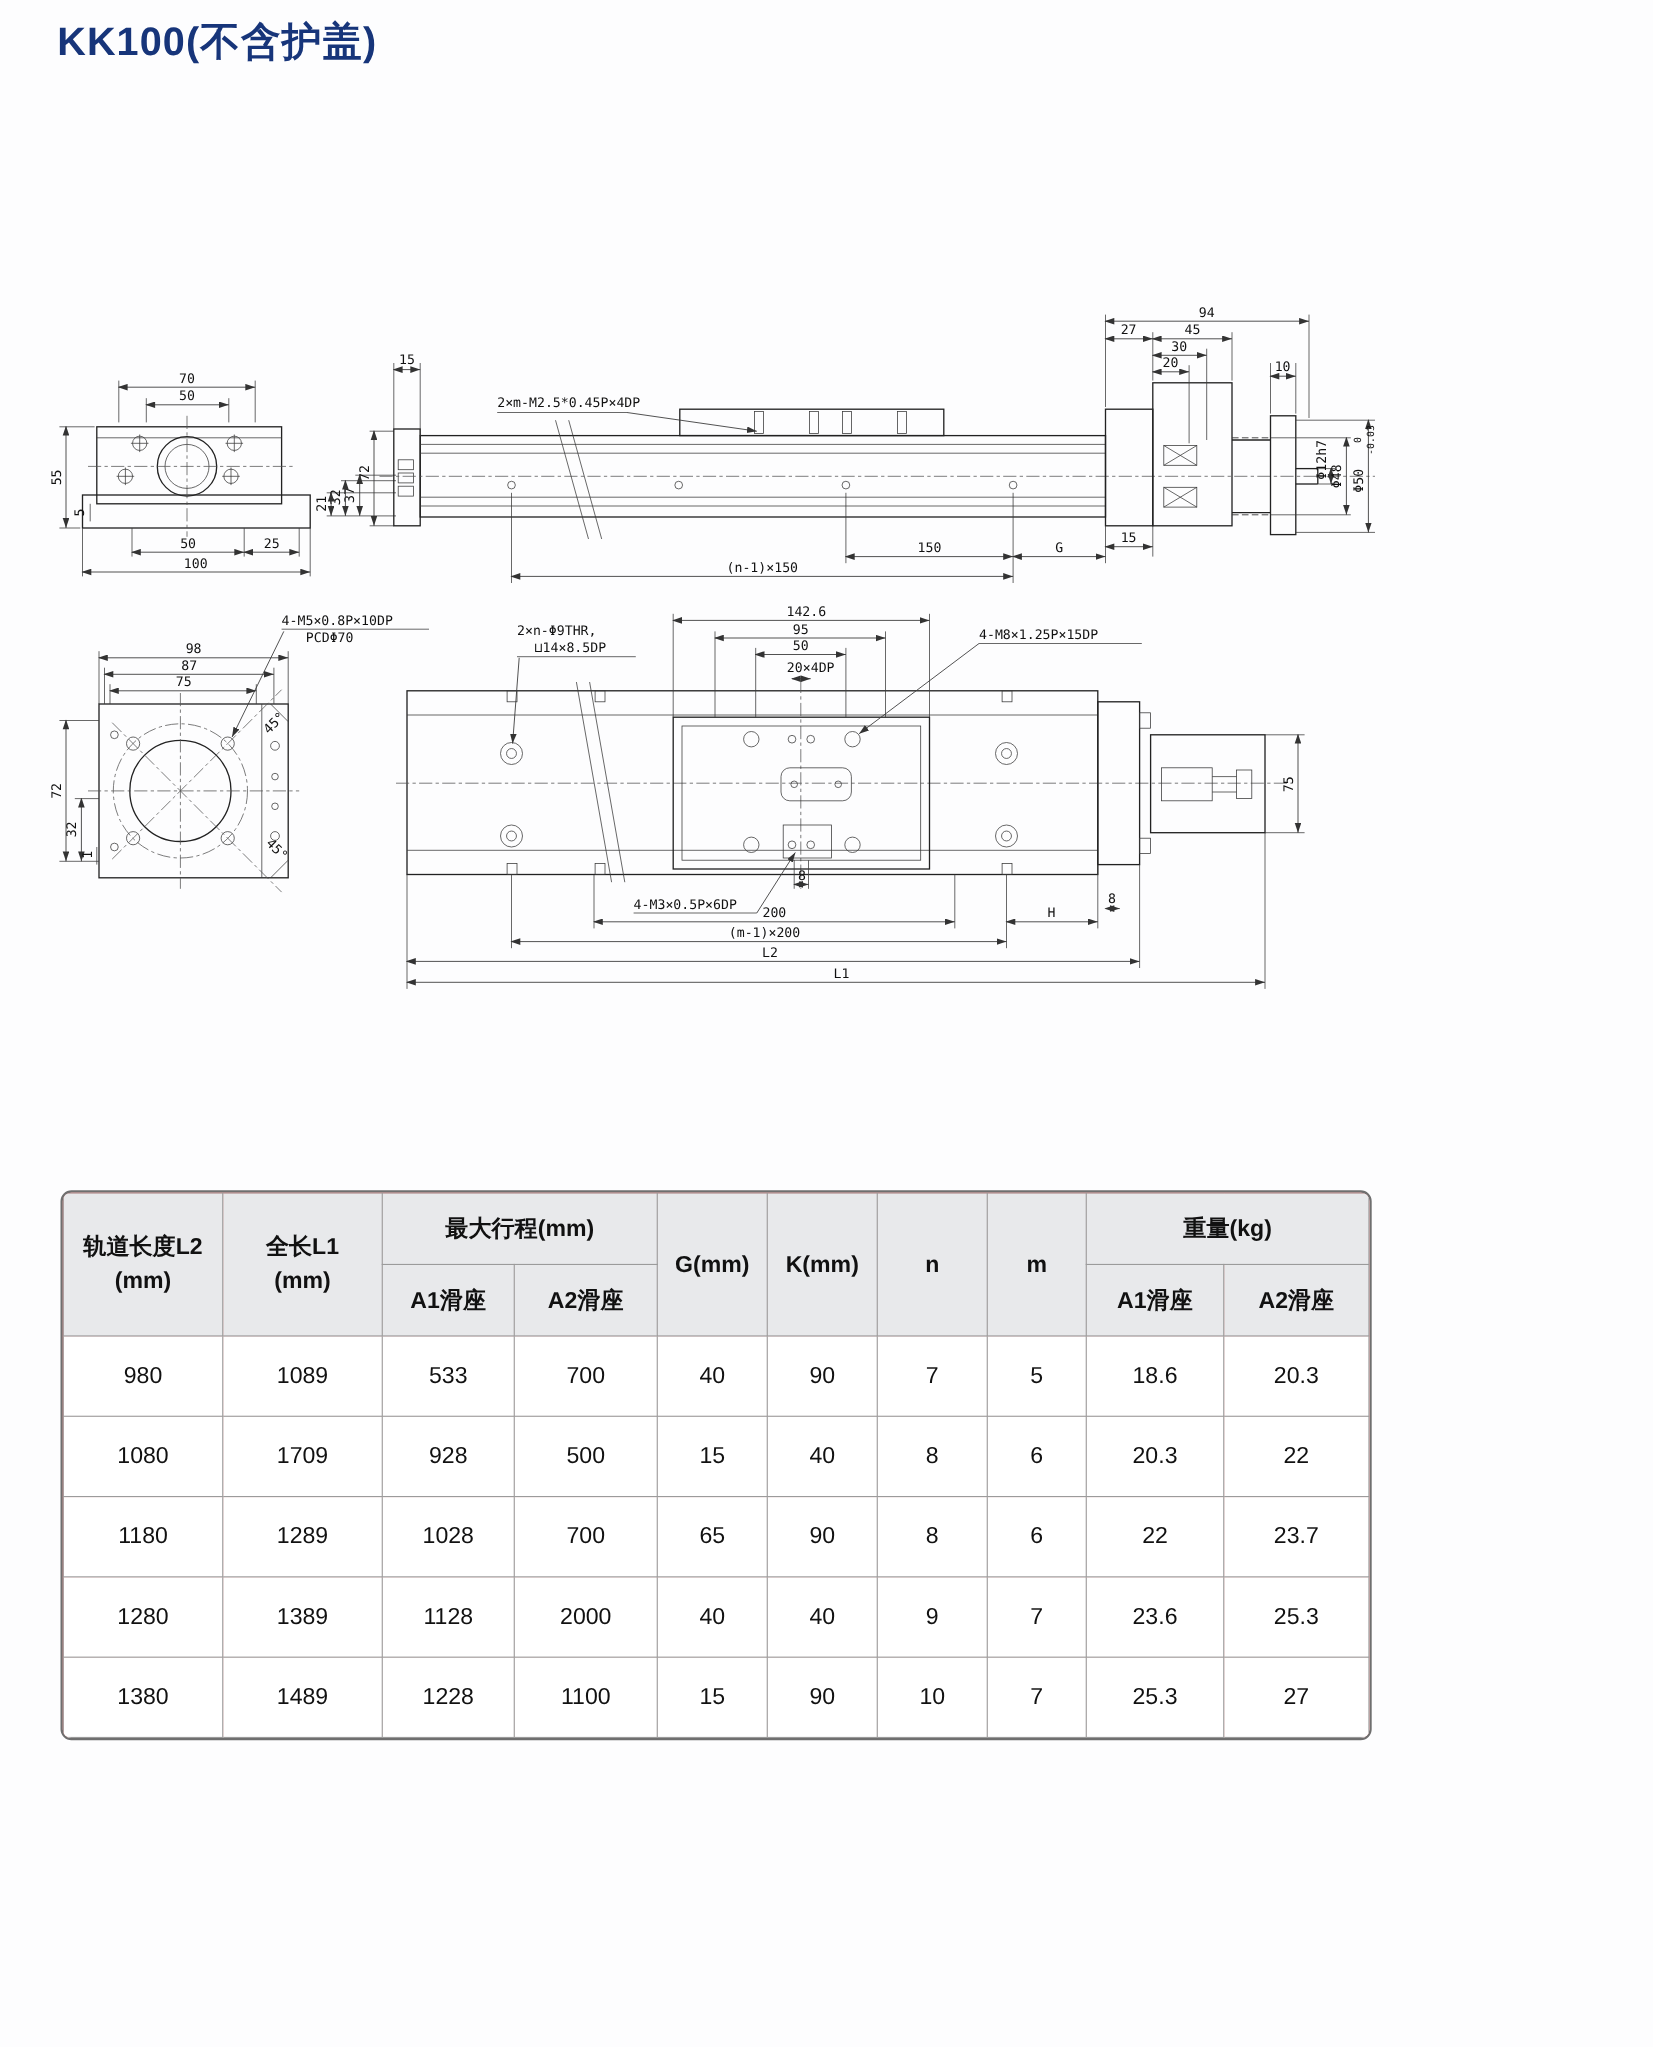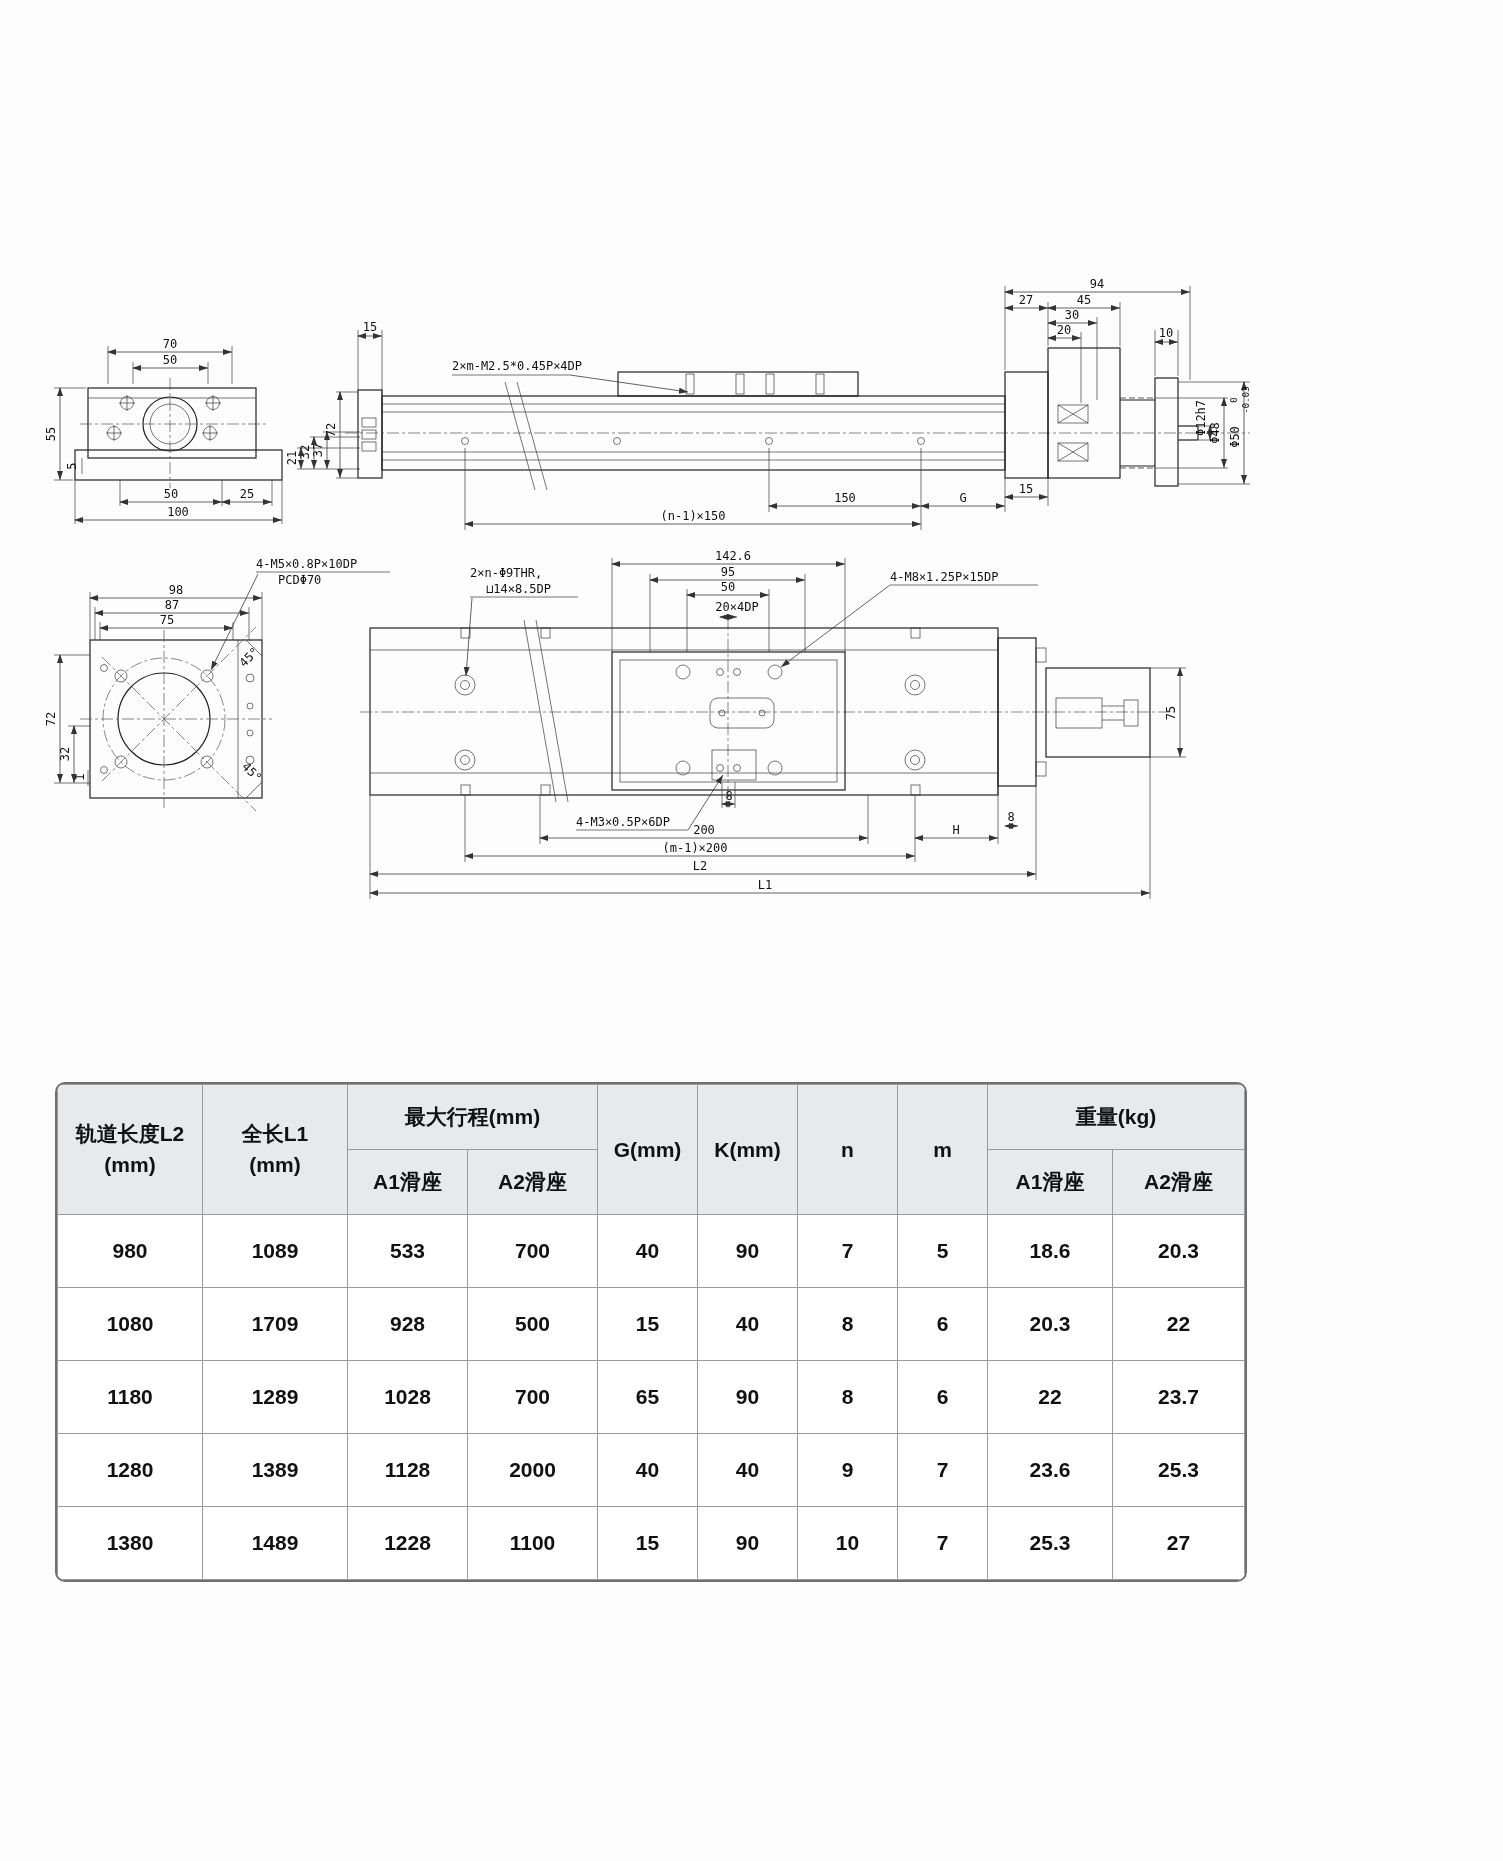--- a/index.html
+++ b/index.html
@@ -18,28 +18,29 @@
   text.dt{font:12px "DejaVu Sans Mono","Liberation Mono",monospace;fill:#111;text-anchor:middle;}
   text.dts{font:9px "DejaVu Sans Mono","Liberation Mono",monospace;fill:#111;text-anchor:middle;}
   text.st{text-anchor:start;}
   
   .table-wrap{position:absolute;top:1082px;left:55px;width:1188px;z-index:2;
               border:2px solid #6f6f6f;border-radius:10px;overflow:hidden;background:#fca5a5;}
   table.spec{border-collapse:collapse;width:100%;table-layout:fixed;}
   table.spec th,table.spec td{border:1px solid #9b9b9b;text-align:center;vertical-align:middle;
               color:#111;font-size:21px;}
   table.spec th{background:#e8e9eb;font-weight:700;height:62px;}
-  table.spec td{background:#fff;font-weight:700;height:70px;}
+  table.spec td{background:#fff;font-weight:400;height:70px;}
   .pre{white-space:pre-line;line-height:1.45;}
 </style>
 </head>
 <body>
 
 <div class="page">
 
+  <h1 class="title">KK100(不含护盖)</h1>
 
   <svg class="draw" width="1503" height="980" viewBox="0 0 1503 980">
     <defs>
       <marker id="ae" markerWidth="12" markerHeight="8" refX="9" refY="3" orient="auto" markerUnits="userSpaceOnUse">
           <path d="M0,0 L9,3 L0,6 Z" fill="#333"></path>
         </marker>
       <marker id="as" markerWidth="12" markerHeight="8" refX="1" refY="3" orient="auto" markerUnits="userSpaceOnUse">
           <path d="M9,0 L0,3 L9,6 Z" fill="#333"></path>
         </marker>
     </defs>

